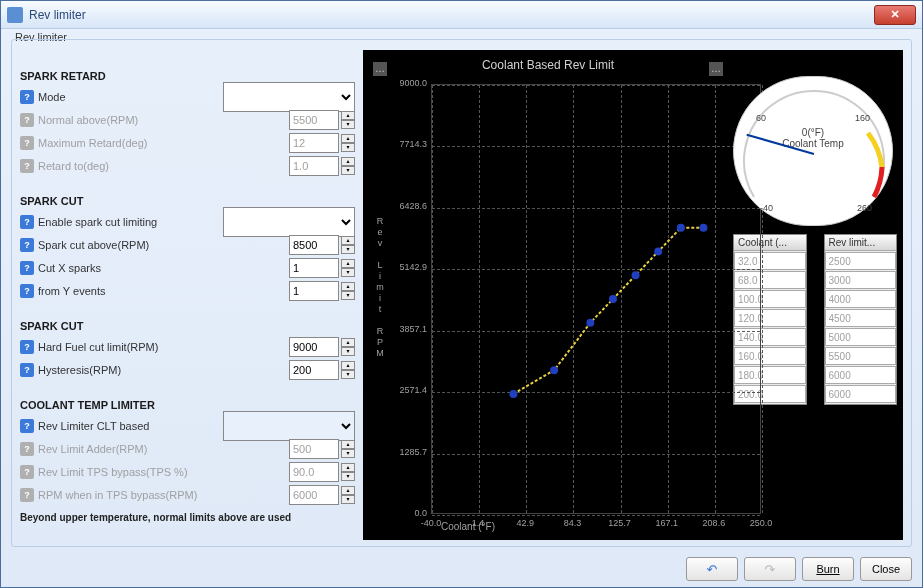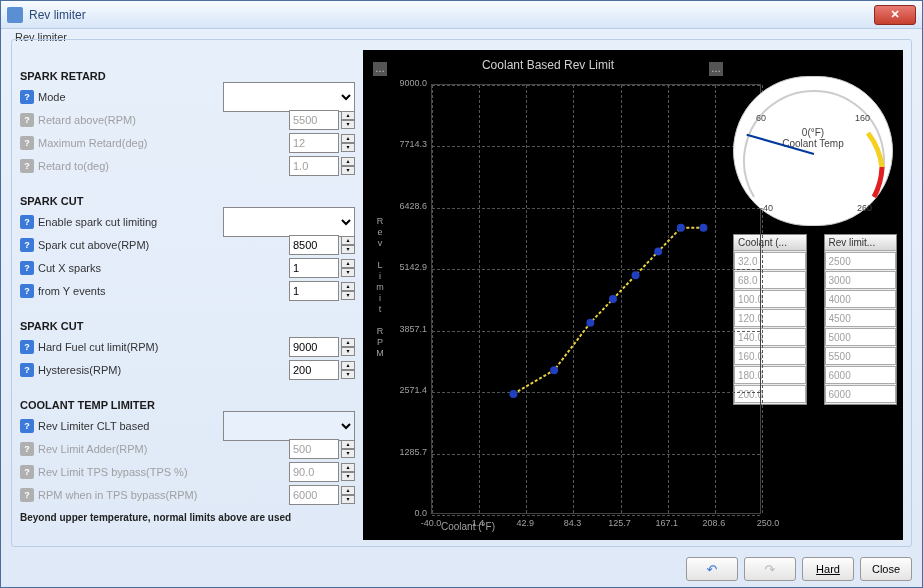--- a/index.html
+++ b/index.html
@@ -84,21 +84,21 @@
         <div class="section-header">SPARK RETARD</div>
         <div class="row">
           <div class="help">?</div>
           <div class="label">Mode</div>
           <div class="input-wrap">
               <select><option>Off</option></select>
             </div>
         </div>
         <div class="row">
           <div class="help disabled">?</div>
-          <div class="label disabled">Retard above(RPM)</div>
+          <div class="label disabled">Normal above(RPM)</div>
           <div class="input-wrap">
               <input type="text" class="disabled" value="5500" style="">
               <div class="spinner">
                 <div class="up">▴</div>
                 <div class="down">▾</div>
               </div>
             </div>
         </div>
         <div class="row">
           <div class="help disabled">?</div>
@@ -282,21 +282,21 @@
                 </svg>
               </div>
             <div class="x-ticks" id="xticks">
                 <div style="left: 0px;">-40.0</div>
                 <div style="left: 47.1103px;">1.4</div>
                 <div style="left: 94.3345px;">42.9</div>
                 <div style="left: 141.445px;">84.3</div>
                 <div style="left: 188.555px;">125.7</div>
                 <div style="left: 235.666px;">167.1</div>
                 <div style="left: 282.89px;">208.6</div>
-                <div style="left: 330px; margin-left: 7px;">250.0</div>
+                <div style="left: 330px;">250.0</div>
               </div>
             <div class="x-label">Coolant (°F)</div>
           </div>
 
           <div class="chart-right">
             <div class="gauge">
               <svg width="160" height="150" style="position:absolute;">
                 <path d="M 20 120 A 70 70 0 1 1 140 120" fill="none" stroke="#ccc" stroke-width="2"></path>
                 <path d="M 134 56 A 70 70 0 0 1 148 90" fill="none" stroke="#f5d020" stroke-width="5"></path>
                 <path d="M 148 90 A 70 70 0 0 1 140 120" fill="none" stroke="#e02020" stroke-width="5"></path>
@@ -345,19 +345,19 @@
   </div>
 
   <div class="bottom-bar">
     <button class="btn">
         <span class="arrow-icon">↶</span>
       </button>
     <button class="btn disabled">
         <span class="arrow-icon">↷</span>
       </button>
     <button class="btn">
-        <u>Hard</u>
+        <u>Burn</u>
       </button>
     <button class="btn">
         <span>Close</span>
       </button>
   </div>
 </div>
 
 </body></html>

